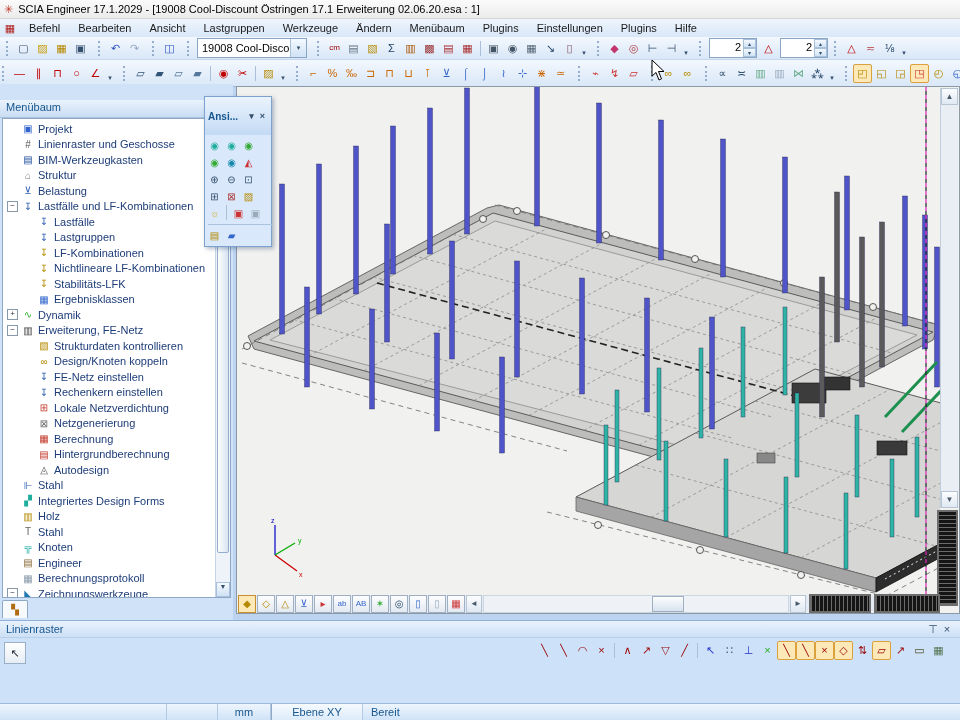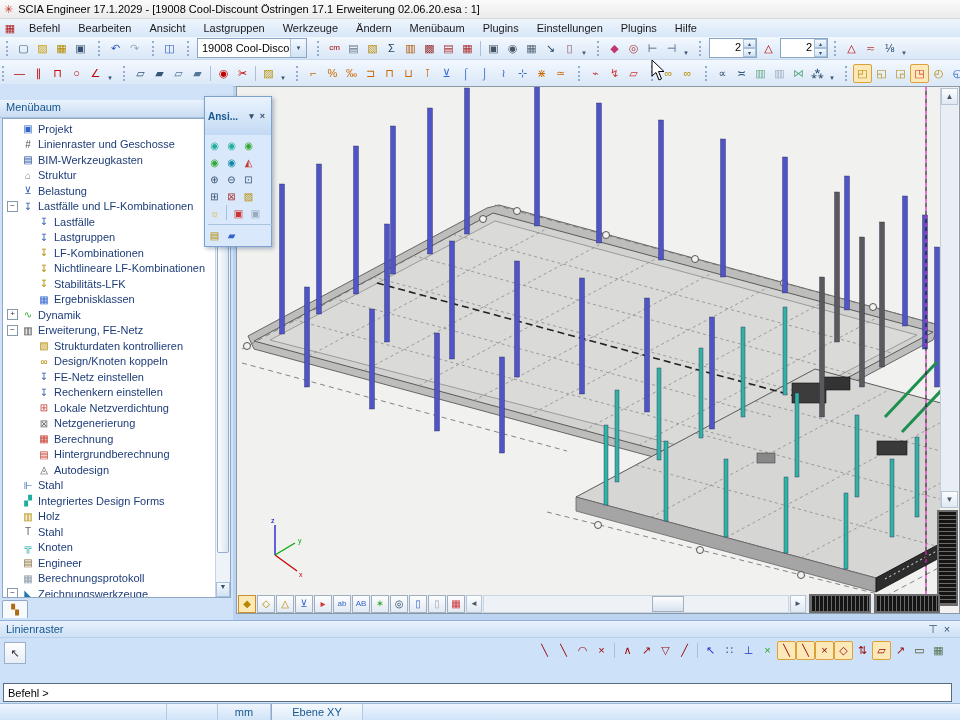--- a/index.html
+++ b/index.html
@@ -862,25 +862,25 @@
       <span class="tb-btn">
         <span style="color: rgb(153, 0, 0);">↗</span>
       </span>
       <span class="tb-btn">
         <span style="color: rgb(85, 85, 51);">▭</span>
       </span>
       <span class="tb-btn">
         <span style="color: rgb(85, 119, 85);">▦</span>
       </span>
     </div>
-  <input class="cmd-input" value="Befehl &gt;" style="">
 </div>
 
 <div class="statusbar">
   <span class="sb-cell" style="width:150px"></span>
   <span class="sb-cell" style="width:34px"></span>
   <span class="sb-cell" style="width:36px;justify-content:center">mm</span>
   <span class="sb-cell sb-plane" style="width:74px;justify-content:center">Ebene XY</span>
+  <span class="sb-cell" style="border-right:none;flex:1">Bereit</span>
 </div>
 
 <svg class="cursor" width="16" height="22">
   <polygon points="1,1 1,17 5,13.5 8,21 10.5,19.8 7.5,12.5 13,12.5" fill="#fff" stroke="#000" stroke-width="1"></polygon>
 </svg>
 
 </body></html>

